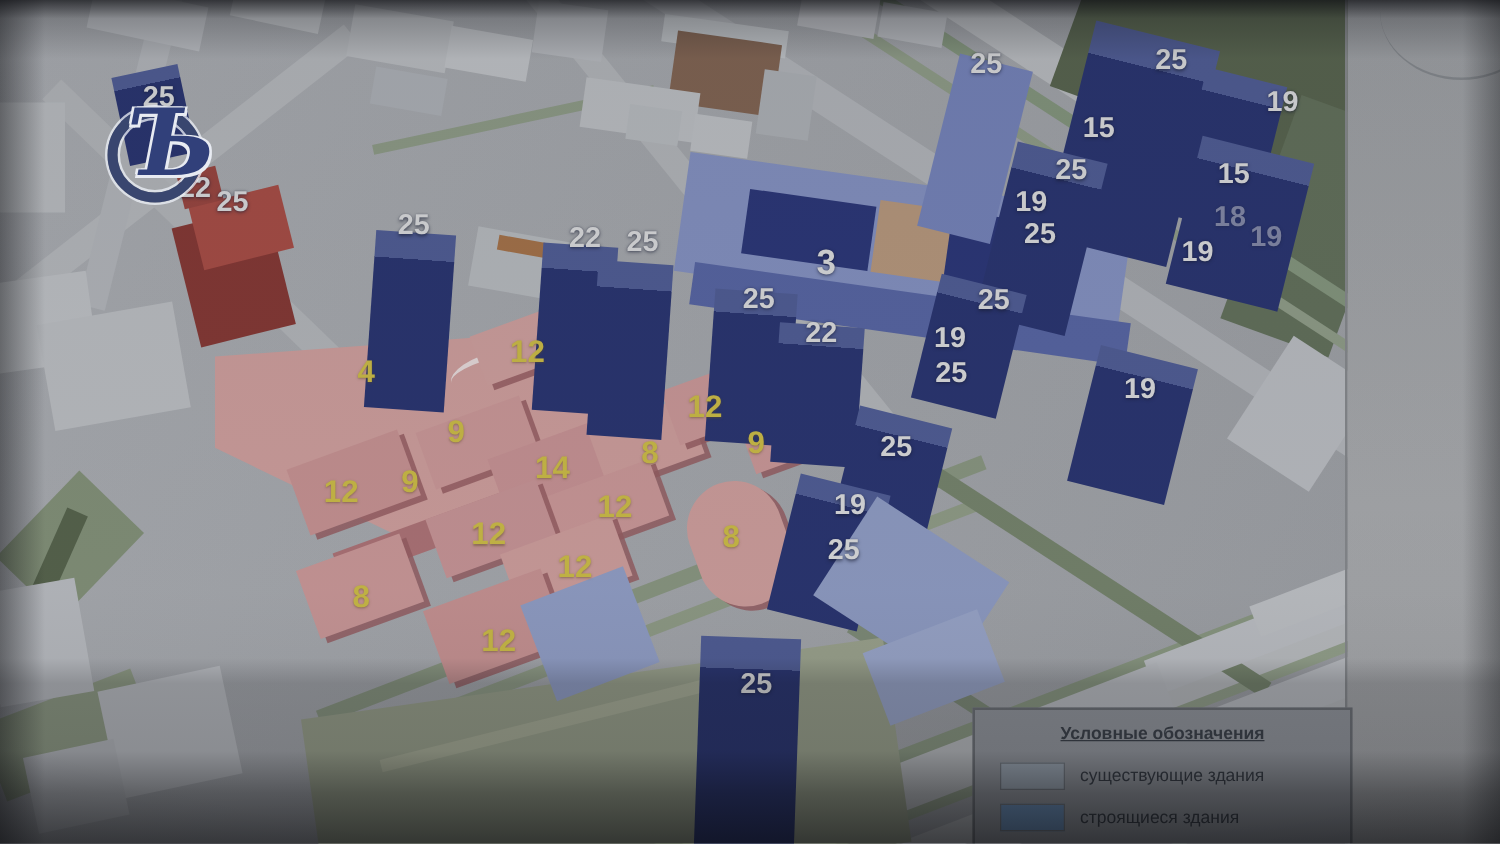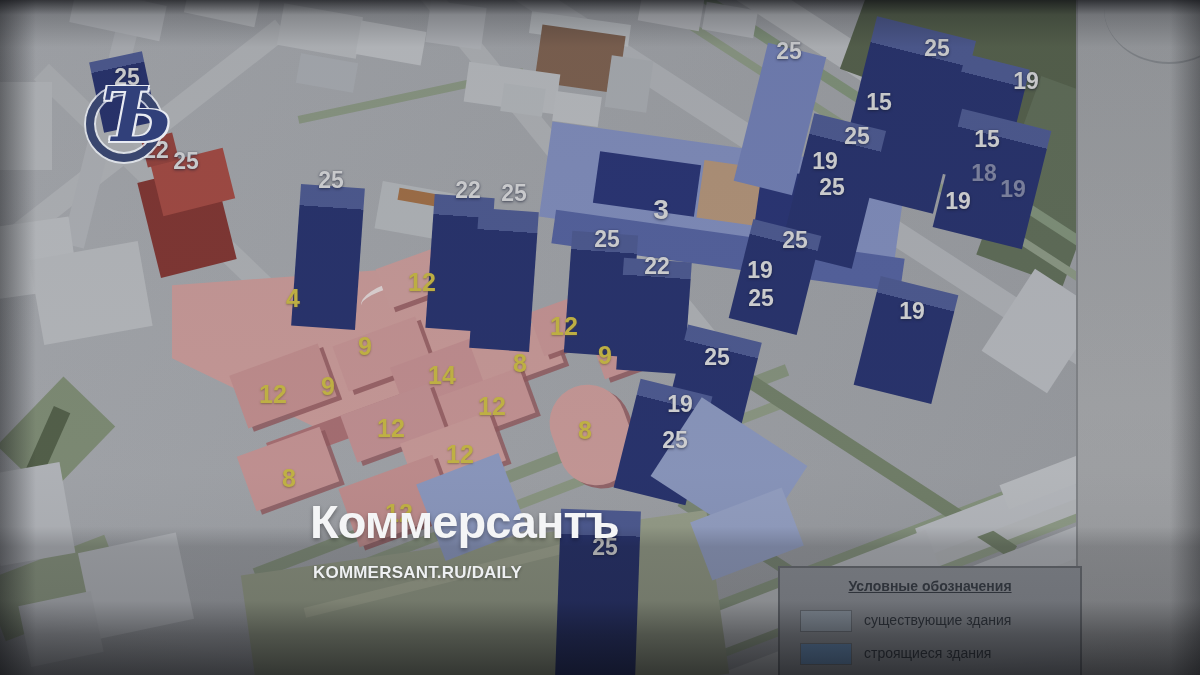--- a/index.html
+++ b/index.html
@@ -208,16 +208,14 @@
       <span class="legend-label">строящиеся здания</span>
     </div>
   </div>
 
   <div class="photo-overlay"></div>
 
   <div class="watermark">
     <div class="logo">
       <span class="logo-glyph">Ъ</span>
     </div>
-    <div class="brand">Коммерсантъ</div>
-    <div class="site">KOMMERSANT.RU/DAILY</div>
   </div>
 </div>
 
 </body></html>

